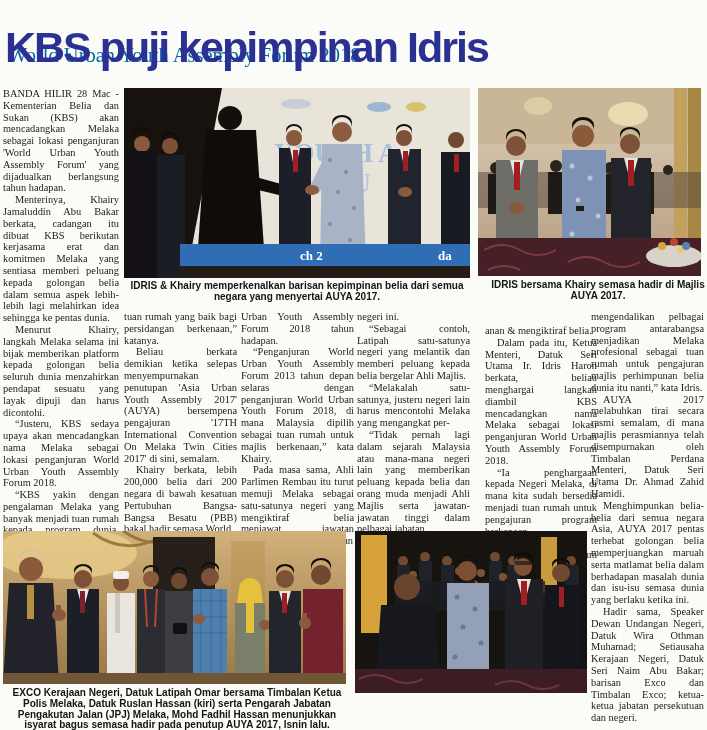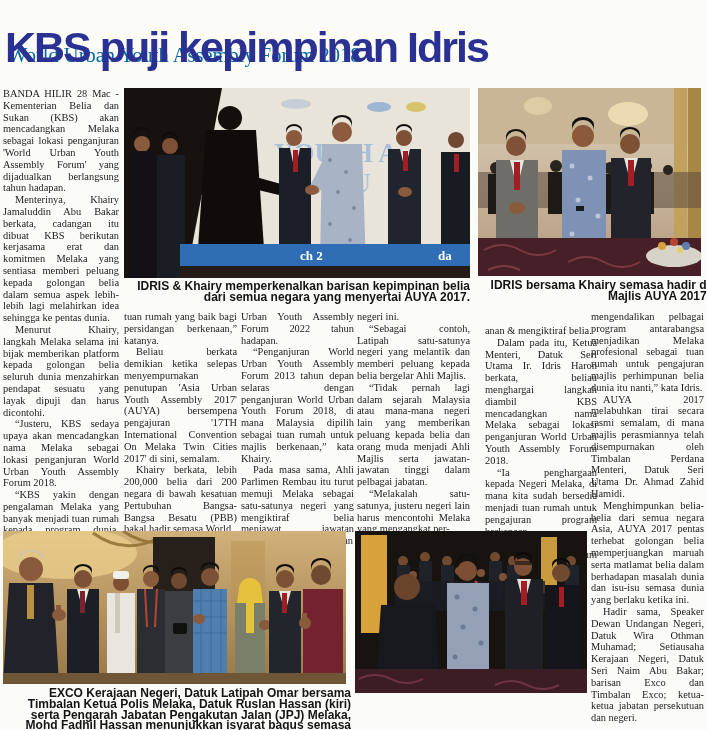--- a/index.html
+++ b/index.html
@@ -21,21 +21,21 @@
   .col{
     position:absolute;font-size:10.4px;line-height:11.8px;text-align:justify;
     color:#1c1c1c;hyphens:auto;-webkit-hyphens:auto;
   }
   .col p{margin:0;text-indent:12px;}
   .col p.first{text-indent:0;}
   .photo{position:absolute;overflow:hidden;background:#242019;}
   .photo svg{display:block;}
   .caption{
     position:absolute;font-family:"Liberation Sans", sans-serif;font-weight:700;
-    font-size:12px;line-height:10.8px;color:#141414;text-align:right;
+    font-size:10px;line-height:10.8px;color:#141414;text-align:center;
   }
 </style>
 </head>
 <body>
 
 <div class="page">
 
   <div class="kicker">World Urban Youth Assembly Forum 2018</div>
   <div class="headline">KBS puji kepimpinan Idris</div>
 
@@ -181,29 +181,29 @@
     </svg>
   </div>
   <div class="caption" style="left:478px;top:280px;width:224px;margin-left:8px;">IDRIS bersama Khairy semasa hadir di Majlis AUYA 2017.</div>
 
   <div class="col" style="left:124px;top:311px;width:113px;height:220px;">
     <p class="first">tuan rumah yang baik bagi persidangan berkenaan,” katanya.</p>
     <p>Beliau berkata demikian ketika selepas menyempurnakan penutupan 'Asia Urban Youth Assembly 2017' (AUYA) bersempena pengajuran '17TH International Convention On Melaka Twin Cities 2017' di sini, semalam.</p>
     <p>Khairy berkata, lebih 200,000 belia dari 200 negara di bawah kesatuan Pertubuhan Bangsa-Bangsa Besatu (PBB) bakal hadir semasa World</p>
   </div>
   <div class="col" style="left:241px;top:311px;width:113px;height:220px;">
-    <p class="first">Urban Youth Assembly Forum 2022 tahun hadapan.</p>
+    <p class="first">Urban Youth Assembly Forum 2018 tahun hadapan.</p>
     <p>“Penganjuran World Urban Youth Assembly Forum 2013 tahun depan selaras dengan penganjuran World Urban Youth Forum 2018, di mana Malaysia dipilih sebagai tuan rumah untuk majlis berkenaan,” kata Khairy.</p>
     <p>Pada masa sama, Ahli Parlimen Rembau itu turut memuji Melaka sebagai satu-satunya negeri yang mengiktiraf belia menjawat jawatan tertinggi di jabatan-jabatan</p>
   </div>
   <div class="col" style="left:357px;top:311px;width:113px;height:220px;">
     <p class="first">negeri ini.</p>
     <p>“Sebagai contoh, Latipah satu-satunya negeri yang melantik dan memberi peluang kepada belia bergelar Ahli Majlis.</p>
+    <p>“Melakalah satu-satunya, justeru negeri lain harus mencontohi Melaka yang mengangkat per-</p>
     <p>“Tidak pernah lagi dalam sejarah Malaysia atau mana-mana negeri lain yang memberikan peluang kepada belia dan orang muda menjadi Ahli Majlis serta jawatan-jawatan tinggi dalam pelbagai jabatan.</p>
-    <p>“Melakalah satu-satunya, justeru negeri lain harus mencontohi Melaka yang mengangkat per-</p>
   </div>
   <div class="col" style="left:473px;top:325px;width:112px;height:220px;margin-left:12px;">
     <p class="first">anan &amp; mengiktiraf belia.</p>
     <p>Dalam pada itu, Ketua Menteri, Datuk Seri Utama Ir. Idris Haron berkata, beliau menghargai langkah diambil KBS mencadangkan nama Melaka sebagai lokasi penganjuran World Urban Youth Assembly Forum 2018.</p>
     <p>“Ia penghargaan kepada Negeri Melaka, di mana kita sudah bersedia menjadi tuan rumah untuk pengajuran program berkenaan.</p>
     <p>“Pengalaman-pengalaman kita sebelum ini</p>
   </div>
   <div class="col" style="left:591px;top:311px;width:113px;height:400px;">
     <p class="first">mengendalikan pelbagai program antarabangsa menjadikan Melaka profesional sebagai tuan rumah untuk pengajuran majlis perhimpunan belia dunia itu nanti,” kata Idris.</p>
     <p>AUYA 2017 melabuhkan tirai secara rasmi semalam, di mana majlis perasmiannya telah disempurnakan oleh Timbalan Perdana Menteri, Datuk Seri Utama Dr. Ahmad Zahid Hamidi.</p>

